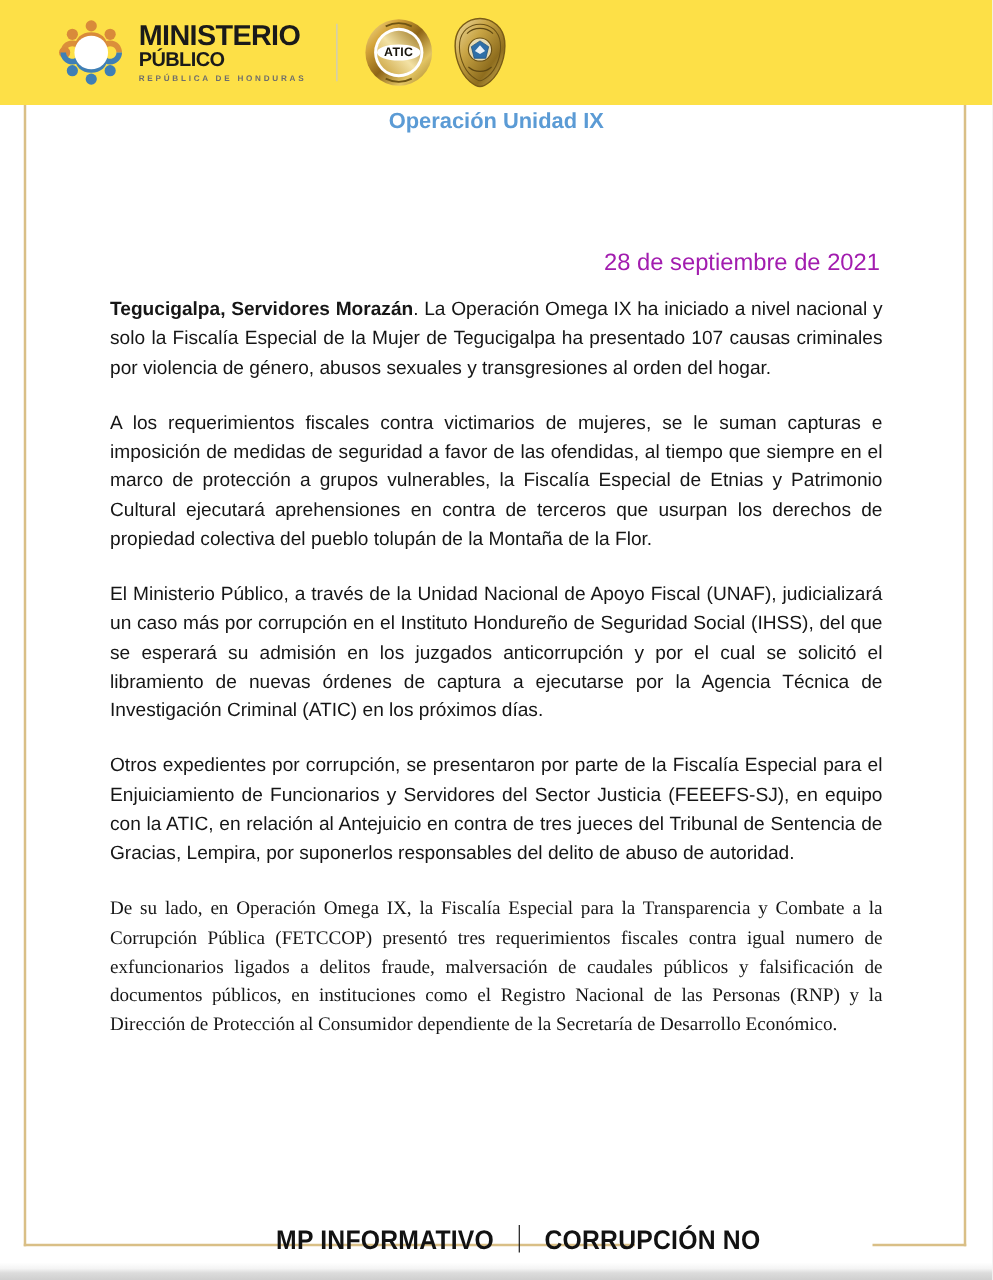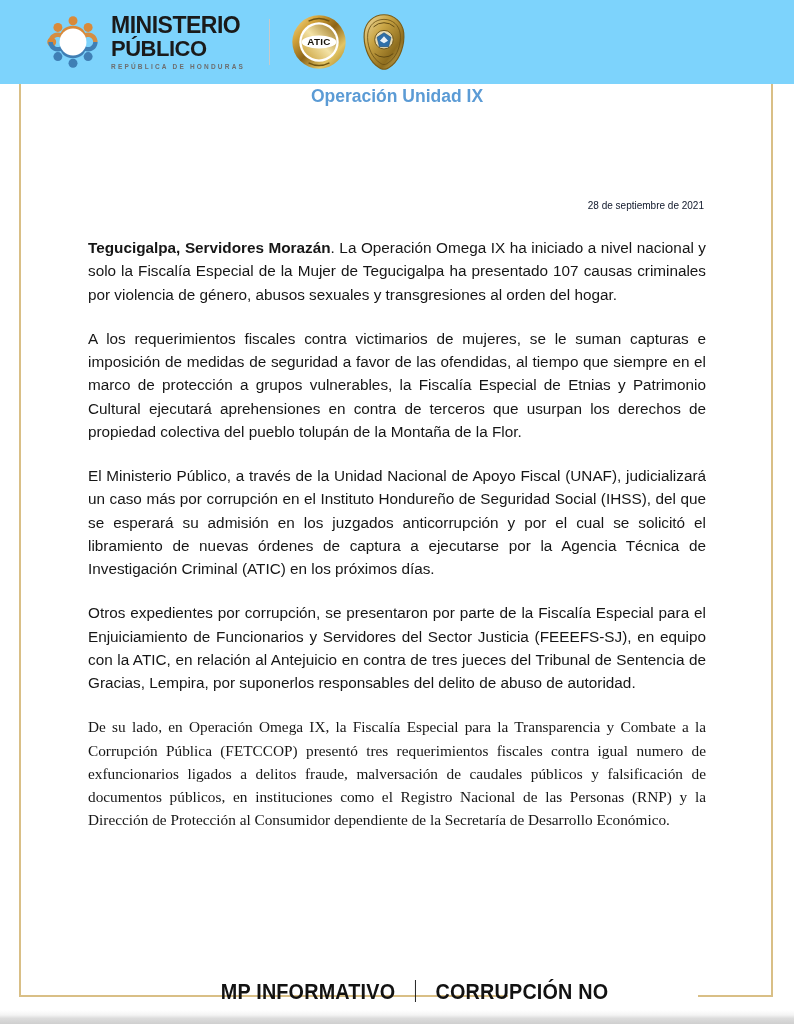--- a/index.html
+++ b/index.html
@@ -55,40 +55,40 @@
   .header {
     position: absolute;
     left: 0;
     top: 0;
     width: 794px;
     height: 84px;
     display: flex;
     align-items: center;
     padding-left: 45px;
     box-sizing: border-box;
-    background: #7dd3fc;
+    background: #fde047;
   }
 
   .mp-logo {
     display: flex;
     align-items: center;
     gap: 10px;
   }
   .mp-mark { width: 56px; height: 56px; display: block; }
   .mp-word { line-height: 1; }
   .mp-word .l1,
   .mp-word .l2 {
     font-family: "Liberation Sans", sans-serif;
     font-weight: bold;
     letter-spacing: -0.5px;
     color: #1a1a1a;
     display: block;
   }
   .mp-word .l1 { font-size: 23px; }
-  .mp-word .l2 { font-size: 22px; margin-top: 1px; }
+  .mp-word .l2 { font-size: 16px; margin-top: 1px; }
   .mp-word .l3 {
     display: block;
     font-size: 6.5px;
     letter-spacing: 2.2px;
     color: #6d6d6d;
     font-weight: bold;
     margin-top: 4px;
   }
 
   .divider-bar {
@@ -120,22 +120,22 @@
     color: #5b9bd5;
     font-size: 20px;
     font-weight: bold;
     line-height: 1.35;
   }
 
   .dateline {
     position: absolute;
     right: 90px;
     top: 200px;
-    font-size: 10px;
-    color: #0f172a;
+    font-size: 19px;
+    color: #a21caf;
   }
 
   
   .body-copy {
     position: absolute;
     left: 88px;
     top: 236px;
     width: 618px;
   }
   .body-copy p {

